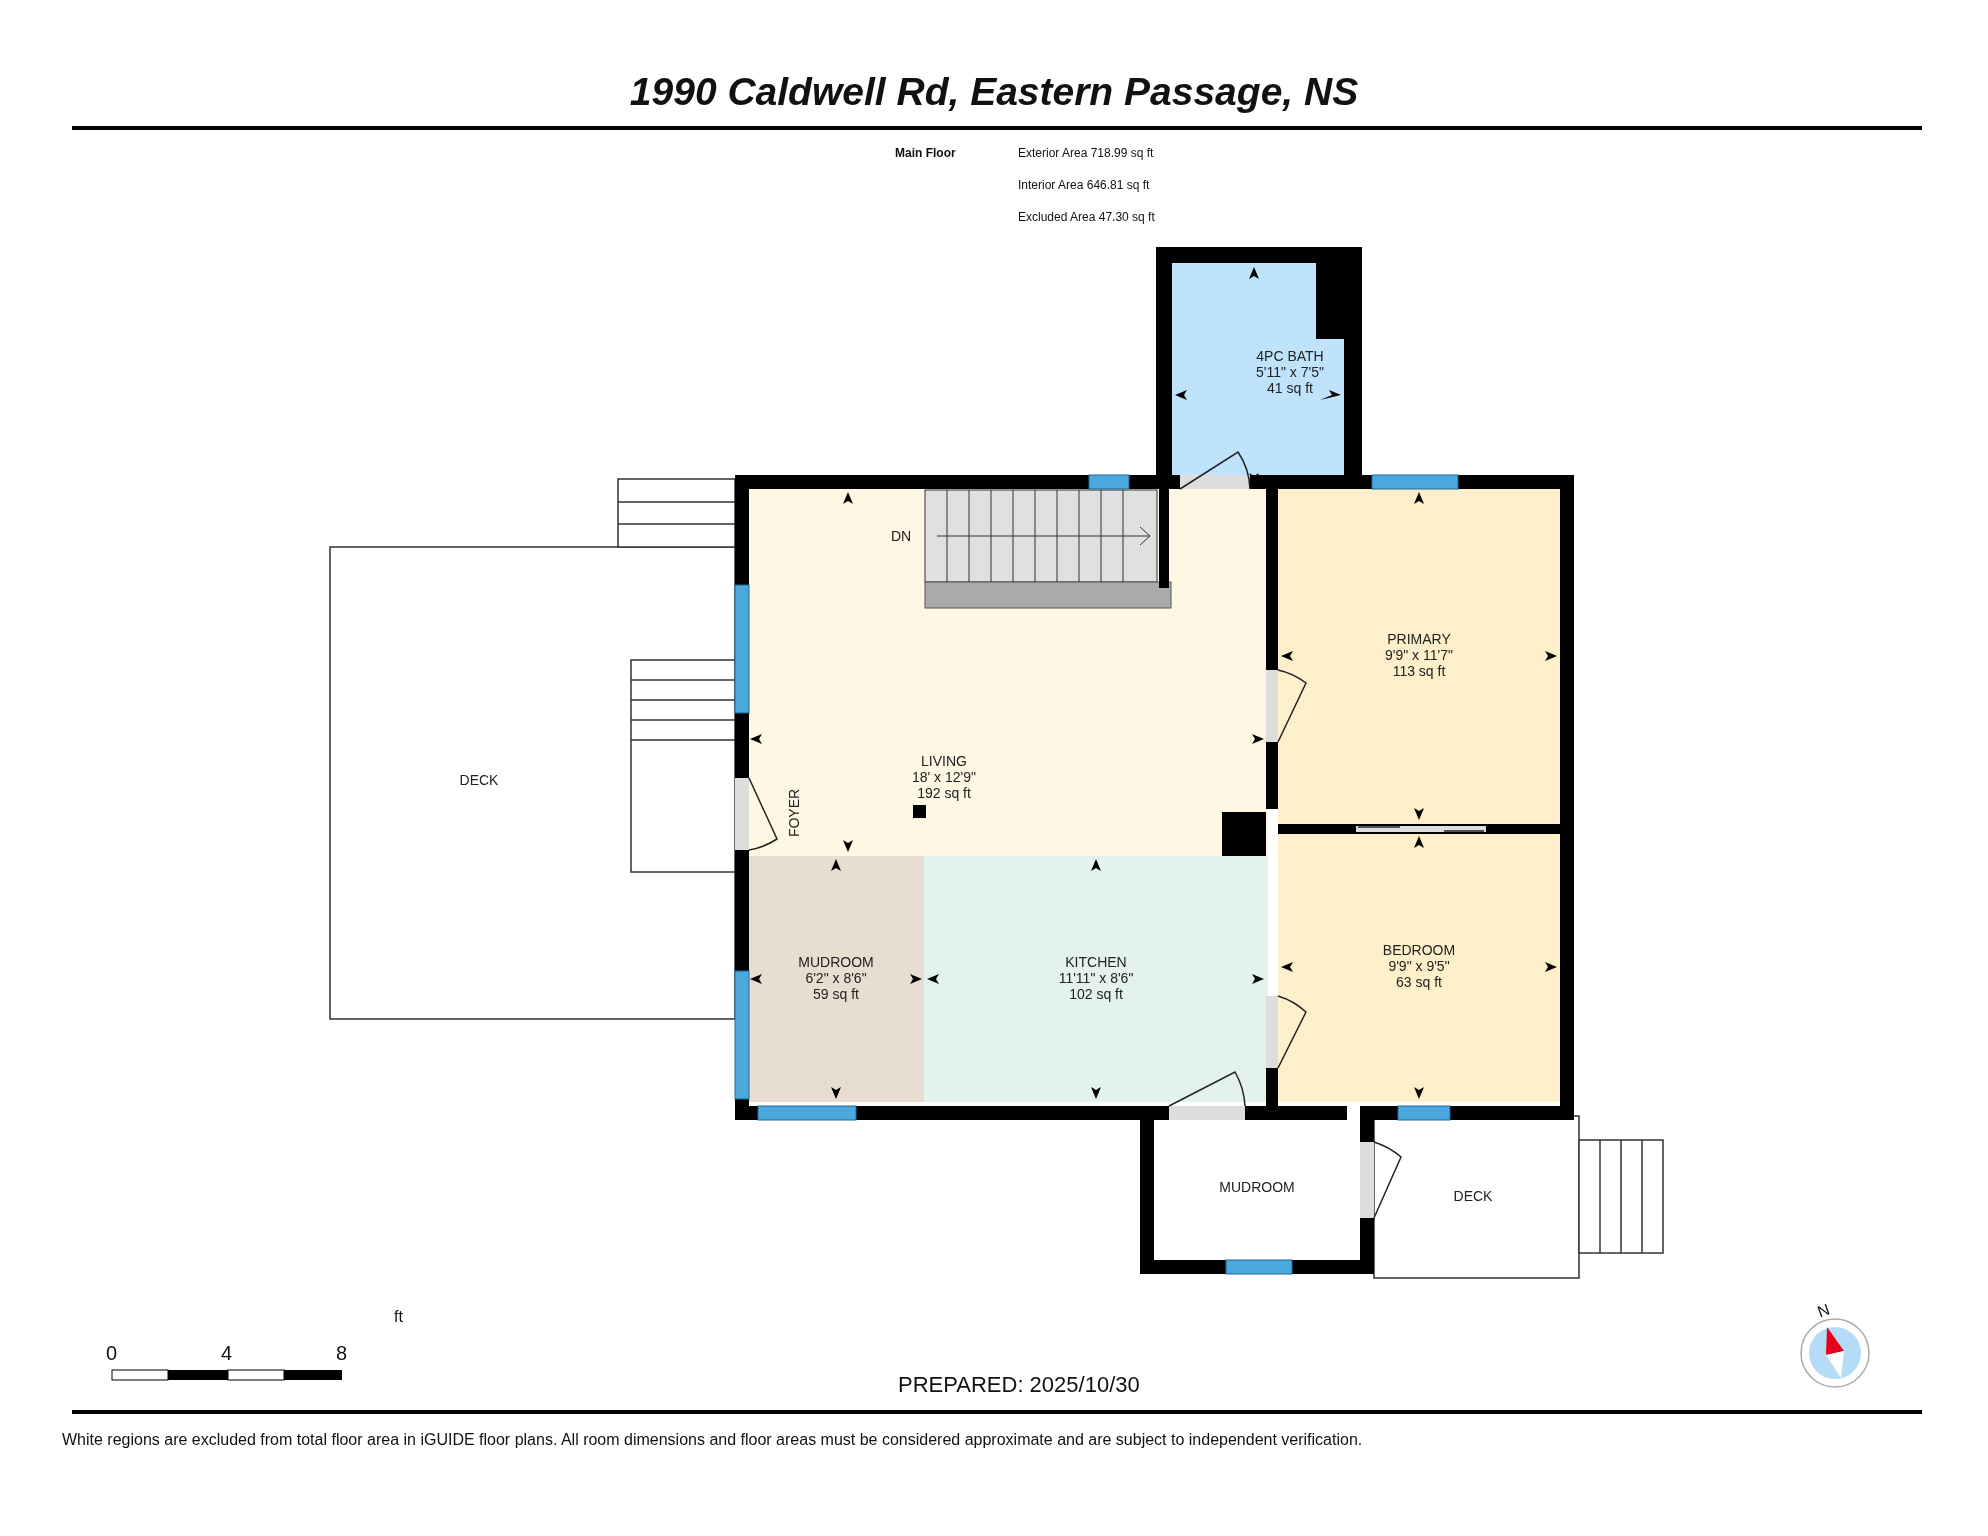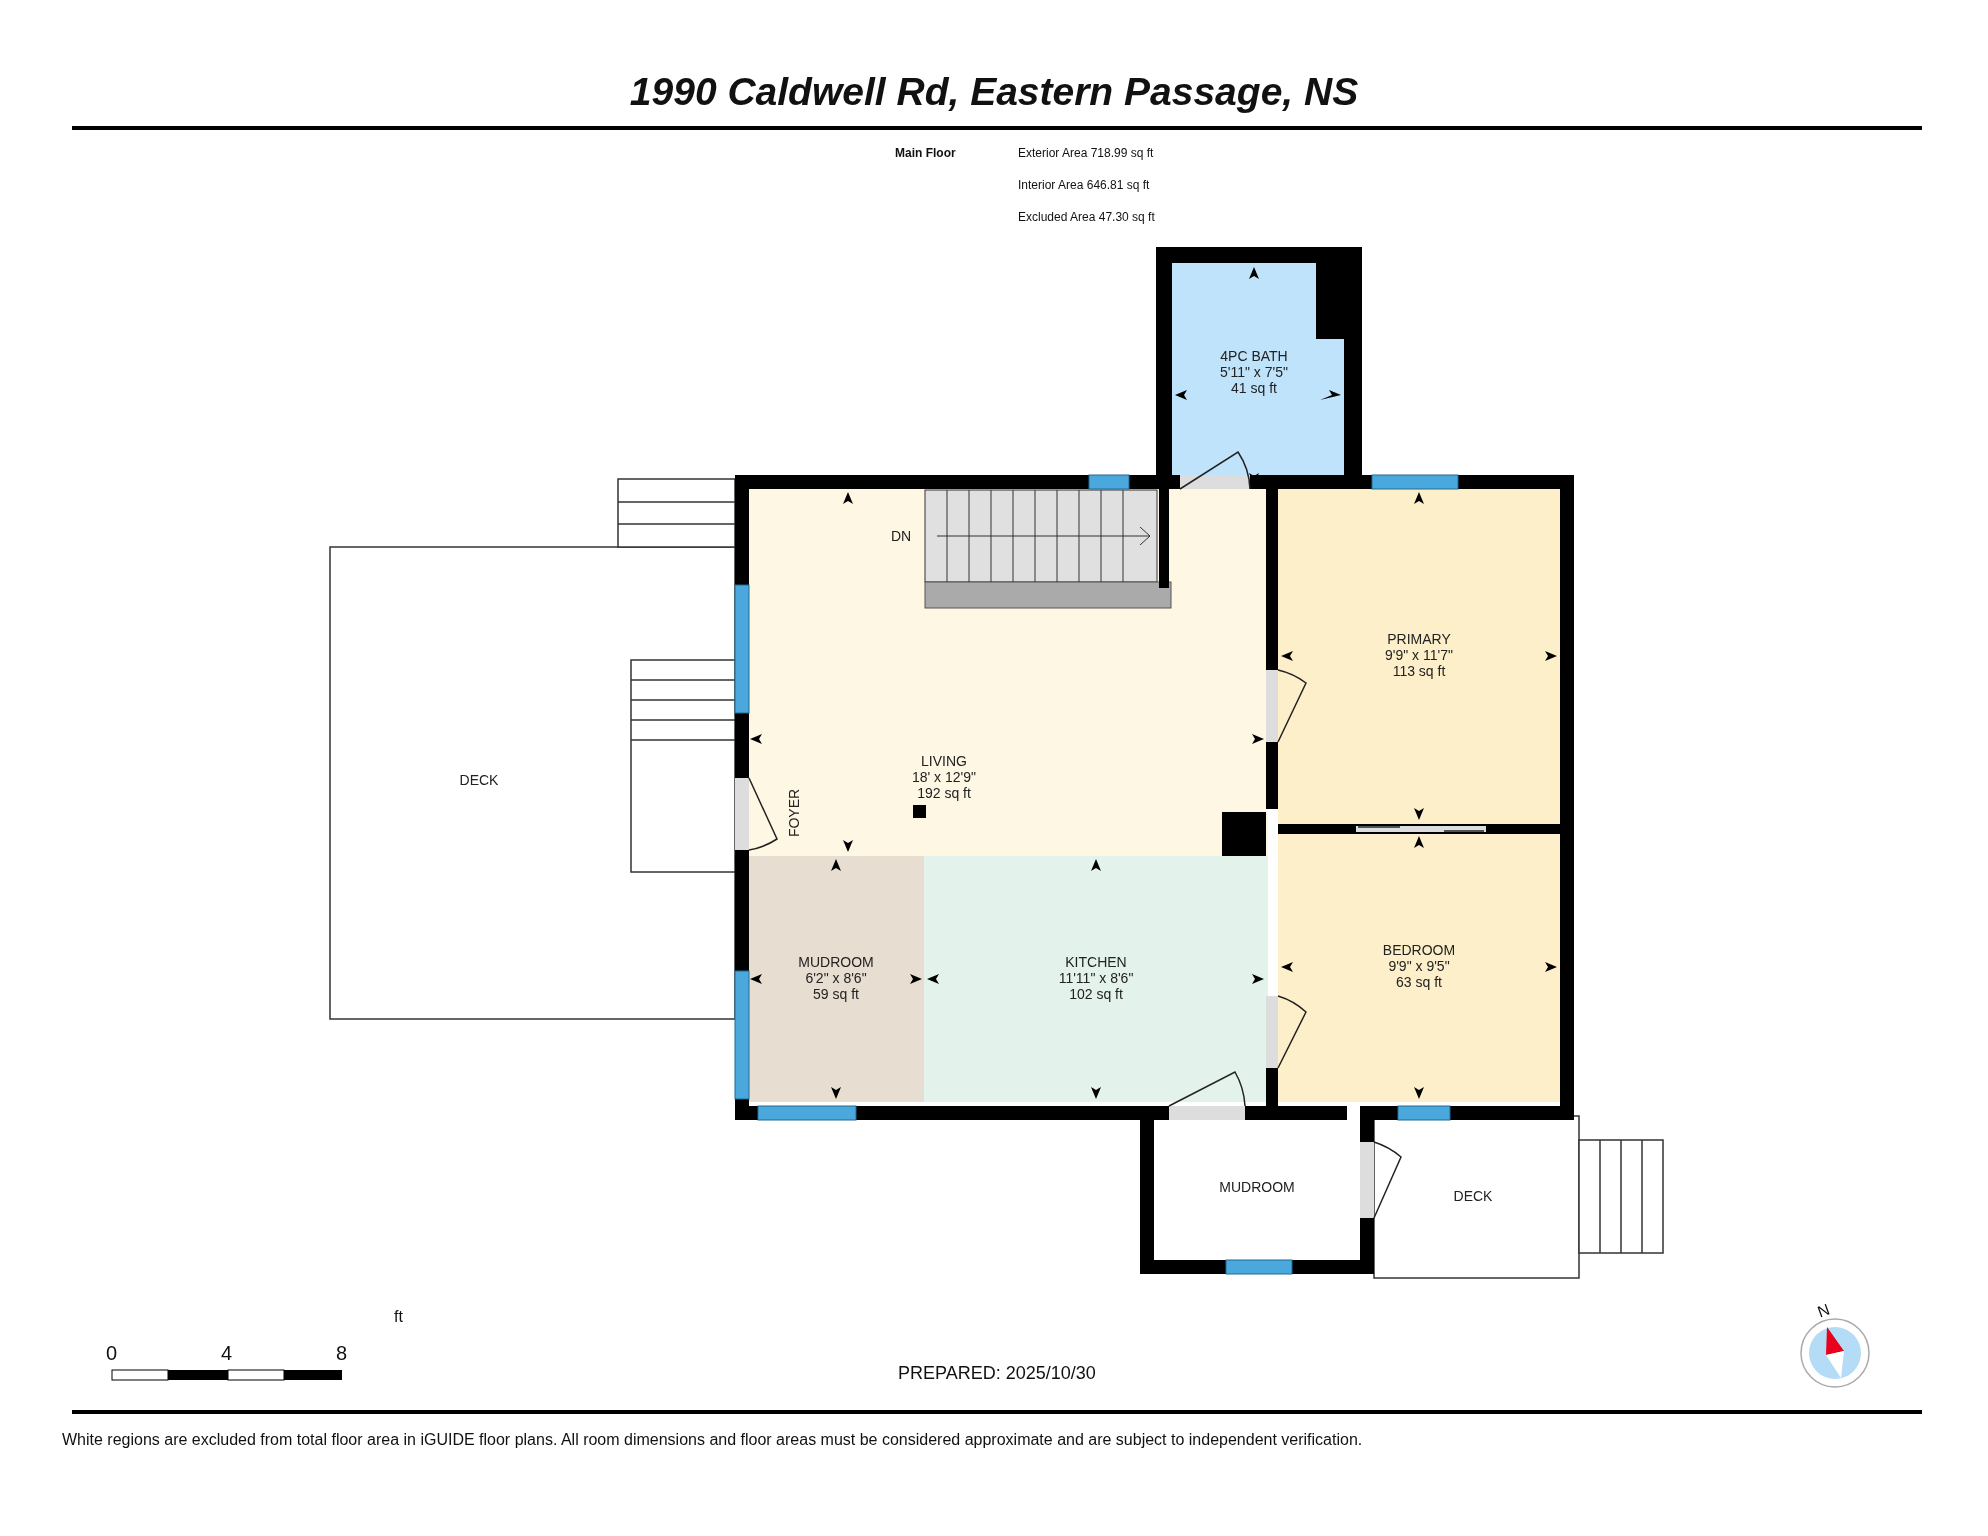--- a/index.html
+++ b/index.html
@@ -3,21 +3,21 @@
 <meta charset="utf-8">
 <style>
   html,body{margin:0;padding:0;background:#fff;}
   body{width:1988px;height:1536px;position:relative;overflow:hidden;font-family:"Liberation Sans",sans-serif;color:#111;}
   .abs{position:absolute;}
   #title{left:0;width:1988px;top:70px;text-align:center;font-weight:bold;font-size:39px;font-style:italic;}
   .rule{left:72px;width:1850px;height:4px;background:#000;}
   .stats{font-size:12px;line-height:32px;}
   .roomlbl{position:absolute;text-align:center;font-size:14px;line-height:16px;color:#222;transform:translate(-50%,-50%);}
   #plan{left:0;top:0;}
-  .footer{font-size:18px;}
+  .footer{font-size:22px;margin-top:9px;}
 </style>
 </head>
 <body>
 
 <div id="title" class="abs">1990 Caldwell Rd, Eastern Passage, NS</div>
 <div class="abs rule" style="top:126px;"></div>
 
 <div class="abs stats" style="left:895px;top:137px;font-weight:bold;">Main Floor</div>
 <div class="abs stats" style="left:1018px;top:137px;">Exterior Area 718.99 sq ft</div>
 <div class="abs stats" style="left:1018px;top:169px;">Interior Area 646.81 sq ft</div>
@@ -158,21 +158,21 @@
   </g>
 
   <g>
     <rect x="112" y="1370" width="56" height="10" fill="#fff" stroke="#000" stroke-width="1"></rect>
     <rect x="168" y="1370" width="60" height="10" fill="#000"></rect>
     <rect x="228" y="1370" width="56" height="10" fill="#fff" stroke="#000" stroke-width="1"></rect>
     <rect x="284" y="1370" width="58" height="10" fill="#000"></rect>
   </g>
 </svg>
 
-<div class="roomlbl" style="left:1254px;top:372px;">
+<div class="roomlbl" style="left:1290px;top:372px;">
   <div>4PC BATH</div>
   <div>5'11" x 7'5"</div>
   <div>41 sq ft</div>
 </div>
 <div class="roomlbl" style="left:944px;top:732px;margin-top:45px;">
   <div>LIVING</div>
   <div>18' x 12'9"</div>
   <div>192 sq ft</div>
 </div>
 <div class="roomlbl" style="left:1419px;top:655px;">

